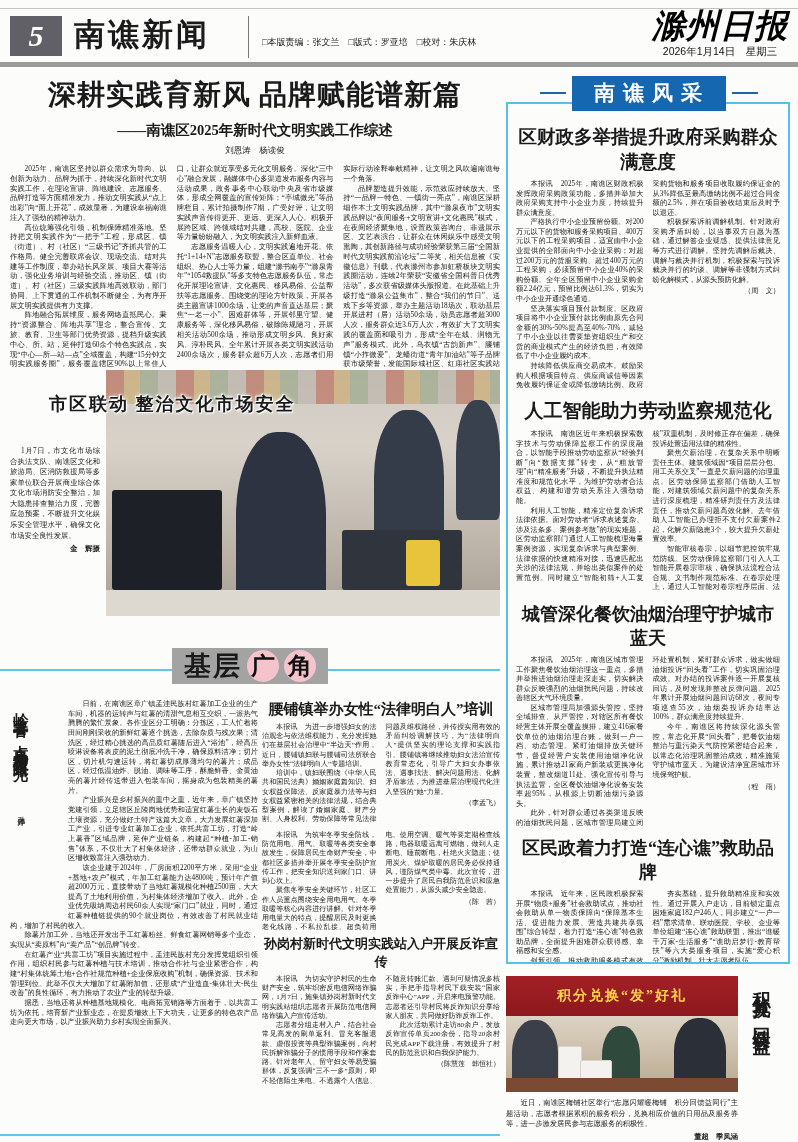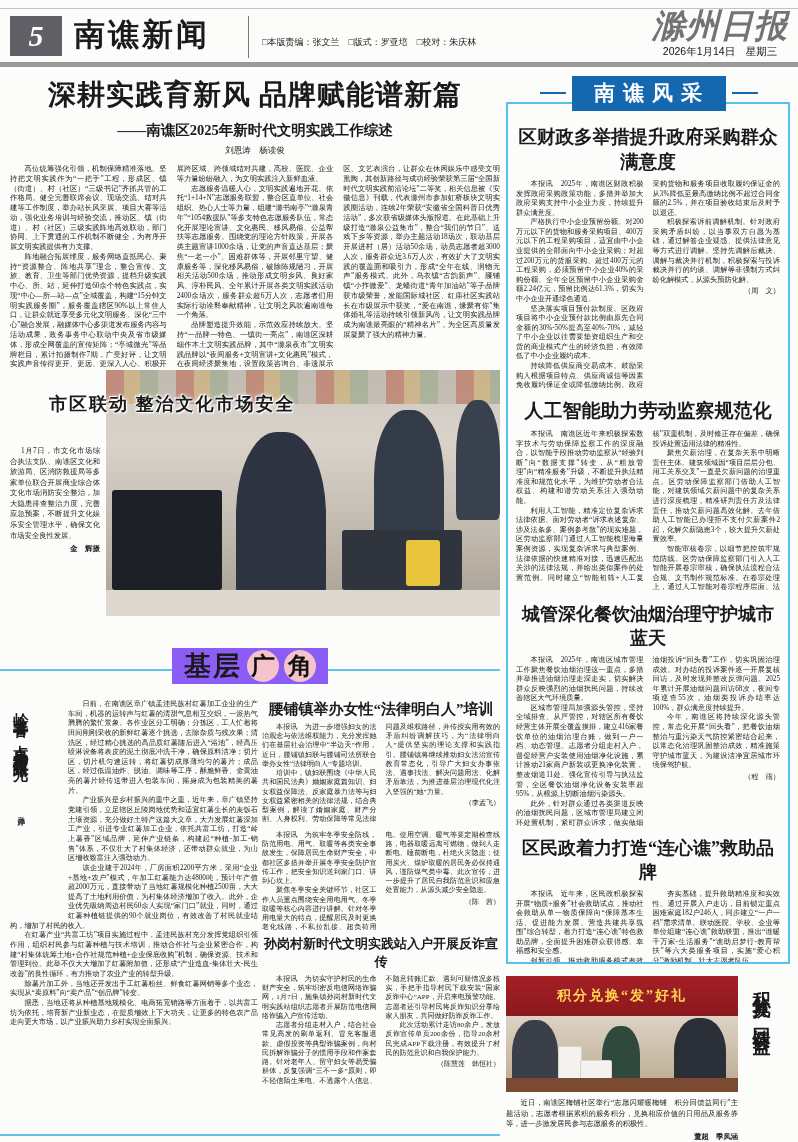--- a/index.html
+++ b/index.html
@@ -8,21 +8,21 @@
   .rule-thin{position:absolute;top:8px;left:0;width:798px;height:1px;background:#c4c4c4;}
   .rule-thick{position:absolute;top:62px;left:0;width:798px;height:5px;background:#9a9a9a;}
   
   #hdr{position:absolute;top:14px;left:10px;right:10px;height:46px;}
   .pagenum{position:absolute;left:0;top:2px;width:52px;height:40px;background:#606066;color:#fff;
            font-style:italic;font-weight:bold;font-size:30px;display:flex;align-items:center;justify-content:center;}
   .section-title{position:absolute;left:64px;top:0px;font-size:31px;font-weight:900;letter-spacing:3px;}
   .hdr-div{position:absolute;left:238px;top:2px;width:1px;height:42px;background:#777;}
   .staff{position:absolute;left:252px;top:22px;font-size:9px;color:#222;font-family:"Liberation Sans",sans-serif;}
   .masthead-wrap{position:absolute;right:0;top:-6px;text-align:center;}
-  .masthead{font-size:33px;font-weight:900;font-style:italic;color:#737373;letter-spacing:1px;line-height:1.1;}
+  .masthead{font-size:33px;font-weight:900;font-style:italic;color:#000000;letter-spacing:1px;line-height:1.1;}
   .dateline{font-size:10.5px;color:#111;margin-top:1px;font-family:"Liberation Sans",sans-serif;}
   
   #lead{position:absolute;left:10px;top:74px;width:490px;height:294px;overflow:hidden;}
   .lead-h1{font-size:28px;font-weight:900;text-align:center;letter-spacing:1px;margin:2px 0 7px;}
   .lead-h2{font-size:14.5px;font-weight:bold;text-align:center;margin:0 0 5px;}
   .lead-au{font-size:8.5px;text-align:center;margin:0 0 7px;color:#222;}
   .lead-body{column-count:3;column-gap:10px;column-fill:auto;height:212px;
              font-size:7.3px;line-height:1.34;text-align:justify;}
   p.ap{margin:0;text-indent:2em;}
   p.byline{margin:2px 0 0;text-align:right;text-indent:0;}
@@ -35,21 +35,21 @@
   .fig{position:absolute;background:#2d3340;border-radius:45% 45% 8% 8%;}
   .monitor{position:absolute;background:#1d2026;border-radius:3px;}
   .desk{position:absolute;left:0;right:0;bottom:0;height:26px;background:#ded9d0;}
   .ps-h{position:absolute;left:3px;top:22px;width:360px;z-index:3;font-size:18px;font-weight:900;letter-spacing:2px;
         text-shadow:0 0 3px #fff,0 0 5px #fff,1px 1px 0 #fff,-1px -1px 0 #fff;margin-left:36px;}
   .ps-cap{position:absolute;left:0;top:76px;width:90px;font-size:7.3px;line-height:1.45;text-align:justify;}
   .ps-credit{text-align:right;font-weight:bold;margin-top:3px;font-size:7.5px;}
   
   #gg-hdr{position:absolute;left:0;top:648px;width:500px;height:44px;}
   .gg-line{position:absolute;left:0;top:21px;width:500px;height:2px;background:#5ec6e8;}
-  .gg-label{position:absolute;left:50%;top:0;transform:translateX(-50%);background:#8b5cf6;padding:0 12px;
+  .gg-label{position:absolute;left:50%;top:0;transform:translateX(-50%);background:#a3a3a3;padding:0 12px;
             display:flex;align-items:center;gap:5px;font-family:"Liberation Sans",sans-serif;}
   .gg-black{font-size:27px;font-weight:900;letter-spacing:2px;}
   .gg-circ{width:32px;height:32px;border-radius:50%;background:#f4c3cb;display:flex;align-items:center;justify-content:center;
            font-size:24px;font-weight:900;color:#111;}
   
   #gleft{position:absolute;left:10px;top:700px;width:248px;height:432px;overflow:hidden;
          font-size:7.2px;line-height:1.34;text-align:justify;}
   .vtitle-box{float:left;width:52px;height:220px;writing-mode:vertical-lr;text-orientation:upright;padding-right:6px;}
   .vtitle{font-size:15.5px;font-weight:900;letter-spacing:3px;line-height:1.4;}
   .vauthor{font-size:7.5px;letter-spacing:1px;padding-top:46px;color:#222;}
@@ -96,20 +96,21 @@
       <div class="dateline">2026年1月14日　星期三</div>
     </div>
   </div>
   <div class="rule-thick"></div>
 
   <div id="lead">
     <div class="lead-h1">深耕实践育新风 品牌赋能谱新篇</div>
     <div class="lead-h2">——南谯区2025年新时代文明实践工作综述</div>
     <div class="lead-au">刘恩涛　杨读俊</div>
     <div class="lead-body">
+      <p class="ap">2025年，南谯区坚持以群众需求为导向、以创新为动力、品牌为抓手，持续深化新时代文明实践工作，在理论宣讲、阵地建设、志愿服务、品牌打造等方面精准发力，推动文明实践从“点上出彩”向“面上开花”，成效显著，为建设幸福南谯注入了强劲的精神动力。</p>
       <p class="ap">高位统筹强化引领，机制保障精准落地。坚持把文明实践作为“一把手”工程，形成区、镇（街道）、村（社区）“三级书记”齐抓共管的工作格局。健全完善联席会议、现场交流、结对共建等工作制度，举办站长风采展、项目大赛等活动，强化业务培训与经验交流，推动区、镇（街道）、村（社区）三级实践阵地高效联动，部门协同、上下贯通的工作机制不断健全，为有序开展文明实践提供有力支撑。</p>
       <p class="ap">阵地融合拓展维度，服务网络直抵民心。秉持“资源整合、阵地共享”理念，整合宣传、文旅、教育、卫生等部门优势资源，提档升级实践中心、所、站，延伸打造60余个特色实践点，实现“中心—所—站—点”全域覆盖，构建“15分钟文明实践服务圈”，服务覆盖辖区90%以上常住人口，让群众就近享受多元化文明服务。深化“三中心”融合发展，融媒体中心多渠道发布服务内容与活动成果，政务事务中心联动中央及省市级媒体，形成全网覆盖的宣传矩阵；“亭城微光”等品牌栏目，累计拍摄制作7期，广受好评，让文明实践声音传得更开、更远、更深入人心。积极开展跨区域、跨领域结对共建，高校、医院、企业等力量纷纷融入，为文明实践注入新鲜血液。</p>
       <p class="ap">志愿服务温暖人心，文明实践遍地开花。依托“1+14+N”志愿服务联盟，整合区直单位、社会组织、热心人士等力量，组建“滁书南亭”“滁泉青年”“1054救援队”等多支特色志愿服务队伍，常态化开展理论宣讲、文化惠民、移风易俗、公益帮扶等志愿服务。围绕党的理论方针政策，开展各类主题宣讲1000余场，让党的声音直达基层；聚焦“一老一小”、困难群体等，开展邻里守望、健康服务等，深化移风易俗，破除陈规陋习，开展相关活动500余场，推动形成文明乡风、良好家风、淳朴民风。全年累计开展各类文明实践活动2400余场次，服务群众超6万人次，志愿者们用实际行动诠释奉献精神，让文明之风吹遍南谯每一个角落。</p>
       <p class="ap">品牌塑造提升效能，示范效应持续放大。坚持“一品牌一特色、一镇街一亮点”，南谯区深耕细作本土文明实践品牌，其中“滁泉夜市”文明实践品牌以“夜间服务+文明宣讲+文化惠民”模式，在夜间经济聚集地，设置政策咨询台、非遗展示区、文艺表演台，让群众在休闲娱乐中感受文明熏陶，其创新路径与成功经验荣获第三届“全国新时代文明实践前沿论坛”二等奖，相关信息被《安徽信息》刊载，代表滁州市参加虹桥板块文明实践圈活动，连续2年荣获“安徽省全国科普日优秀活动”，多次获省级媒体头版报道。在此基础上升级打造“滁泉公益集市”，整合“我们的节日”、送戏下乡等资源，举办主题活动18场次，联动基层开展进村（居）活动50余场，动员志愿者超3000人次，服务群众近3.6万人次，有效扩大了文明实践的覆盖面和吸引力，形成“全年在线、润物无声”服务模式。此外，乌衣镇“古韵新声”、腰铺镇“小拃微爱”、龙蟠街道“青年加油站”等子品牌获市级荣誉，发能国际城社区、红庙社区实践站长在市级展示中获奖，“爱在南谯，缘聚有你”集体婚礼等活动持续引领新风尚，让文明实践品牌成为南谯最亮眼的“精神名片”，为全区高质量发展凝聚了强大的精神力量。</p>
     </div>
   </div>
 
   <div id="pstory">
     <div class="pphoto">
       <div class="shelf"></div>
@@ -138,22 +139,22 @@
   </div>
 
   <div id="gleft">
     <div class="vtitle-box">
       <span class="vtitle">岭上薯香 点亮乡村振兴曙光</span>
       <span class="vauthor">毛婷婷</span>
     </div>
     <p class="ap">日前，在南谯区章广镇孟洼民族村红薯加工企业的生产车间，机器的运转声与红薯的清甜气息相互交织，一派热气腾腾的繁忙景象。各作业区分工明确：分拣区，工人忙着将田间刚刚采收的新鲜红薯逐个挑选，去除杂质与残次果；清洗区，经过精心挑选的高品质红薯随后进入“浴池”，经高压喷淋设备将表皮的泥土彻底冲洗干净，确保原料洁净；切片区，切片机匀速运转，将红薯切成厚薄均匀的薯片；成品区，经过低温油炸、脱油、调味等工序，酥脆鲜香、金黄油亮的薯片经传送带进入包装车间，摇身成为包装精美的薯片。</p>
     <p class="ap">产业振兴是乡村振兴的重中之重，近年来，章广镇坚持党建引领，立足辖区丘陵岗地优势和适宜红薯生长的麦饭石土壤资源，充分做好土特产这篇大文章，大力发展红薯深加工产业，引进专业红薯加工企业，依托共富工坊，打造“岭上薯香”区域品牌，延伸产业链条，构建起“种植-加工-销售”体系，不仅壮大了村集体经济，还带动群众就业，为山区增收致富注入强劲动力。</p>
     <p class="ap">该企业建于2024年，厂房面积2200平方米，采用“企业+基地+农户”模式，年加工红薯能力达4800吨，预计年产值超2000万元，直接带动了当地红薯规模化种植2500亩，大大提高了土地利用价值，为村集体经济增加了收入。此外，企业优先吸纳周边村民60余人实现“家门口”就业，同时，通过红薯种植链提供的90个就业岗位，有效改善了村民就业结构，增加了村民的收入。</p>
+    <p class="ap">除薯片加工外，当地还开发出手工红薯粉丝、鲜食红薯网销等多个业态，实现从“卖原料”向“卖产品”“创品牌”转变。</p>
     <p class="ap">在红薯产业“共富工坊”项目实施过程中，孟洼民族村充分发挥党组织引领作用，组织村民参与红薯种植与技术培训，推动合作社与企业紧密合作，构建“村集体统筹土地+合作社规范种植+企业保底收购”机制，确保资源、技术和管理到位。此举不仅大大增加了红薯附加值，还形成“产业造血-集体壮大-民生改善”的良性循环，有力推动了农业产业的转型升级。</p>
-    <p class="ap">除薯片加工外，当地还开发出手工红薯粉丝、鲜食红薯网销等多个业态，实现从“卖原料”向“卖产品”“创品牌”转变。</p>
     <p class="ap">据悉，当地还将从种植基地规模化、电商拓宽销路等方面着手，以共富工坊为依托，培育新产业新业态，在提质增效上下大功夫，让更多的特色农产品走向更大市场，以产业振兴助力乡村实现全面振兴。</p>
   </div>
 
   <div id="gmid">
     <div class="m-art">
       <h3 style="font-size:15px;">腰铺镇举办女性“法律明白人”培训</h3>
       <div class="m-body" style="height:108px;">
         <p class="ap">本报讯　为进一步增强妇女的法治观念与依法维权能力，充分发挥她们在基层社会治理中“半边天”作用，近日，腰铺镇妇联与腰铺司法所联合举办女性“法律明白人”专题培训。</p>
         <p class="ap">培训中，镇妇联围绕《中华人民共和国民法典》婚姻家庭篇知识、妇女权益保障法、反家庭暴力法等与妇女权益紧密相关的法律法规，结合典型案例，解读了婚姻家庭、财产分割、人身权利、劳动保障等常见法律问题及维权路径，并传授实用有效的矛盾纠纷调解技巧，为“法律明白人”提供坚实的理论支撑和实践指引。腰铺镇将继续推动妇女法治宣传教育常态化，引导广大妇女办事依法、遇事找法、解决问题用法、化解矛盾靠法，为推进基层治理现代化注入坚强的“她”力量。</p>
         <p class="byline">（李孟飞）</p>
@@ -202,21 +203,21 @@
           <p class="ap">利用人工智能，精准定位复杂诉求法律依据。面对劳动者“诉求表述复杂、涉及法条多、案例参考散”的现实难题，区劳动监察部门通过人工智能梳理海量案例资源，实现复杂诉求与典型案例、法律依据的快速精准对接，迅速匹配出关涉的法律法规，并给出类似案件的处置范例。同时建立“智能初筛+人工复核”双重机制，及时修正存在偏差，确保投诉处置适用法律的精准性。</p>
           <p class="ap">聚焦欠薪治理，在复杂关系中明晰责任主体。建筑领域因“项目层层分包、用工关系交叉”一直是欠薪问题的治理重点。区劳动保障监察部门借助人工智能，对建筑领域欠薪问题中的复杂关系进行深度梳理，精准研判责任方及法律责任，推动欠薪问题高效化解。去年借助人工智能已办理拒不支付欠薪案件2起，化解欠薪隐患3个，较大提升欠薪处置效率。</p>
           <p class="ap">智能审核卷宗，以细节把控筑牢规范防线。区劳动保障监察部门引入人工智能开展卷宗审核，确保执法流程合法合规、文书制作规范标准。在卷宗处理上，通过人工智能对卷宗程序层面、法律层面、材料层面进行全面检查。对检查发现的问题，监察员列出整改清单及时进行整改。</p>
           <p class="byline">（任社轩　杨读俊）</p>
         </div>
       </div>
       <div class="r-art">
         <h3 style="font-size:18px;">城管深化餐饮油烟治理守护城市蓝天</h3>
         <div class="r-body" style="height:176px;">
           <p class="ap">本报讯　2025年，南谯区城市管理工作聚焦餐饮油烟治理这一重点，多措并举推进油烟治理走深走实，切实解决群众反映强烈的油烟扰民问题，持续改善辖区大气环境质量。</p>
-          <p class="ap">区城市管理局加强源头管控，坚持全域排查、从严管控，对辖区所有餐饮经营主体开展全覆盖摸排，建立416家餐饮单位的油烟治理台账，做到一户一档、动态管理。志愿者分组走村入户，督促经营户安装使用油烟净化设施，累计推动21家商户新装或更换净化装置，整改烟道11处。强化宣传引导与执法监管，全区餐饮油烟净化设备安装率超95%，从根源上切断油烟污染源头。</p>
+          <p class="ap">区城市管理局加强源头管控，坚持全域排查、从严管控，对辖区所有餐饮经营主体开展全覆盖摸排，建立416家餐饮单位的油烟治理台账，做到一户一档、动态管理。紧盯油烟排放关键环节，督促经营户安装使用油烟净化设施，累计推动21家商户新装或更换净化装置，整改烟道11处。强化宣传引导与执法监管，全区餐饮油烟净化设备安装率超95%，从根源上切断油烟污染源头。</p>
           <p class="ap">此外，针对群众通过各类渠道反映的油烟扰民问题，区城市管理局建立闭环处置机制，紧盯群众诉求，做实做细油烟投诉“回头看”工作，切实巩固治理成效。对办结的投诉案件逐一开展复核回访，及时发现并整改反弹问题。2025年累计开展油烟问题回访68次，夜间专项巡查55次，油烟类投诉办结率达100%，群众满意度持续提升。</p>
           <p class="ap">今年，南谯区将持续深化源头管控，常态化开展“回头看”，把餐饮油烟整治与重污染天气防控紧密结合起来，以常态化治理巩固整治成效，精准施策守护城市蓝天，为建设洁净宜居城市环境保驾护航。</p>
           <p class="byline">（程　雨）</p>
         </div>
       </div>
       <div class="r-art">
         <h3 style="font-size:18px;">区民政着力打造“连心谯”救助品牌</h3>
         <div class="r-body" style="height:152px;">
           <p class="ap">本报讯　近年来，区民政积极探索开展“物质+服务”社会救助试点，推动社会救助从单一物质保障向“保障基本生活、促进能力发展、营造共建共享氛围”综合转型，着力打造“连心谯”特色救助品牌，全面提升困难群众获得感、幸福感和安全感。</p>
           <p class="ap">创新引领，推动救助服务模式有效转变。创新“需求清单、服务清单、资源清单，精准化、常态化、可持续化”这一“三单三化”服务模式，整合政府、企业、专业机构和志愿者等多方力量，构建“物质保障+能力提升+社会参与”综合救助体系。</p>

